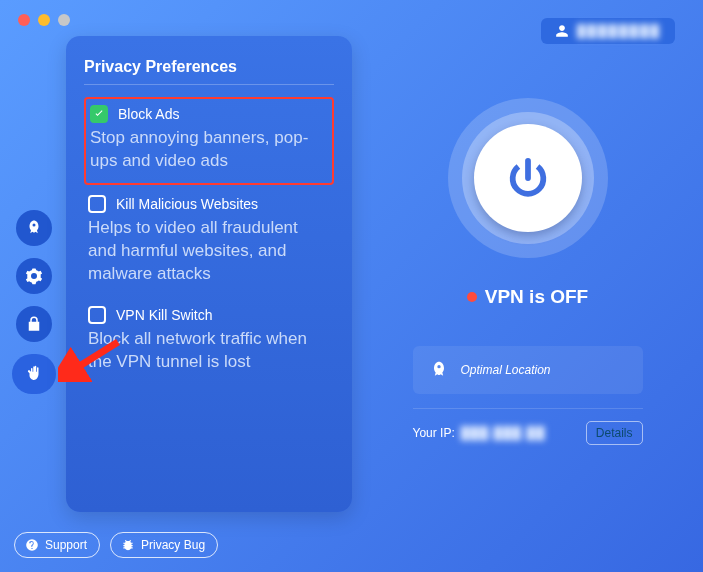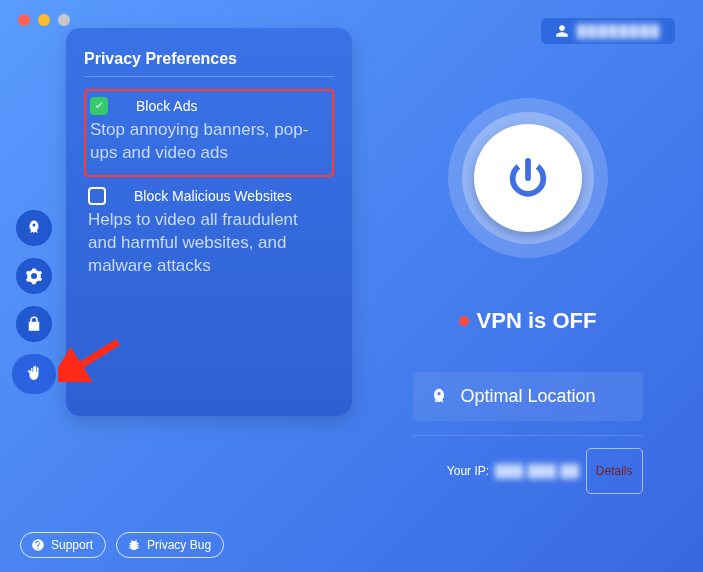--- a/index.html
+++ b/index.html
@@ -27,65 +27,65 @@
 
   
   .vbar { position:absolute; left:16px; top:210px; display:flex; flex-direction:column; gap:12px; }
   .vbar .vbtn { width:36px; height:36px; border-radius:50%; background:#2157cf; display:flex; align-items:center; justify-content:center; cursor:pointer; }
   .vbar .vbtn svg { width:18px; height:18px; fill:#fff; }
   .vbar .vbtn.active { background:#2a62e0; }
   .vbar .vbtn.hand { width:44px; height:40px; border-radius:20px; background:#2a62e0; margin-left:-4px; }
 
   
   .panel {
-    position:absolute; left:66px; top:28px;
-    width:286px; height:388px;
+    position:absolute; left:66px; top:36px;
+    width:286px; height:476px;
     background: linear-gradient(180deg,#3a73e6 0%, #2e60d3 100%);
     border-radius:14px;
     padding:22px 18px 16px 18px;
     color:#fff;
     box-shadow: 0 6px 20px rgba(0,0,0,0.15);
   }
   .panel h2 { font-size:16px; font-weight:600; margin-bottom:8px; }
   .panel hr { border:none; border-top:1px solid rgba(255,255,255,0.25); margin:6px 0 12px; }
 
   .pref { position:relative; padding:6px 4px 10px 4px; margin-bottom:4px; }
   .pref .row { display:flex; align-items:center; gap:10px; }
   .pref .cb { width:18px; height:18px; border:2px solid #fff; border-radius:4px; flex:none; display:flex; align-items:center; justify-content:center; }
   .pref .cb.on { background:#35c96a; border-color:#35c96a; }
   .pref .cb.on svg { width:12px; height:12px; fill:#fff; }
-  .pref .ttl { font-size:14px; font-weight:500;margin-left:18px; }
+  .pref .ttl { font-size:14px; font-weight:500; }
   .pref .desc { font-size:17px; color:#cadaf9; margin-top:4px; line-height:1.35; }
 
   .hl { border:2px solid #ff3b30; border-radius:4px; }
 
   
   .arrow { position:absolute; left:58px; top:332px; pointer-events:none; }
 
   
   .main { position:absolute; left:380px; top:70px; right:28px; bottom:48px; color:#fff; display:flex; flex-direction:column; align-items:center; }
   .power-wrap { margin-top:28px; width:160px; height:160px; border-radius:50%; background:rgba(255,255,255,0.18); display:flex; align-items:center; justify-content:center; }
   .power-wrap2 { width:132px; height:132px; border-radius:50%; background:rgba(255,255,255,0.28); display:flex; align-items:center; justify-content:center; }
   .power-btn { width:108px; height:108px; border-radius:50%; background:#fff; display:flex; align-items:center; justify-content:center; cursor:pointer; box-shadow:0 4px 10px rgba(20,40,100,0.3); }
   .power-btn svg { width:46px; height:46px; stroke:#3f6fe0; fill:none; stroke-width:3; }
 
-  .status { margin-top:50px; font-size:22px; font-weight:600; display:flex; align-items:center; gap:8px;justify-content:center; }
+  .status { margin-top:28px; font-size:19px; font-weight:600; display:flex; align-items:center; gap:8px;justify-content:center; }
   .status .dot { width:10px; height:10px; border-radius:50%; background:#ff4b3e; }
 
   .loc-card { margin-top:38px; width:230px; background:rgba(255,255,255,0.08); border-radius:6px; padding:14px 16px; display:flex; align-items:center; gap:12px; cursor:pointer; }
   .loc-card svg { width:20px; height:20px; fill:#fff; }
-  .loc-card .lbl { font-size:18px; font-weight:500; }
-
-  .ip-row { margin-top:14px; width:230px; display:flex; align-items:center; justify-content:flex-end; font-size:12px; border-top:1px solid rgba(255,255,255,0.15); padding-top:12px; }
+  .loc-card .lbl { font-size:12px; font-weight:500;font-style:italic; }
+
+  .ip-row { margin-top:14px; width:230px; display:flex; align-items:center; justify-content:space-between; font-size:12px; border-top:1px solid rgba(255,255,255,0.15); padding-top:12px; }
   .ip-row .ip-val { filter:blur(3px); letter-spacing:1px; color:#d8e6ff; margin:0 6px; }
   .ip-row .ip-left { display:flex; align-items:center; }
-  .details-btn { border:1px solid rgba(255,255,255,0.55); background:transparent; color:#7f1d1d; border-radius:5px; padding:15px 9px; font-size:12px; cursor:pointer; }
-
-  
-  .bottom { position:absolute; left:20px; bottom:14px; display:flex; gap:10px; }
+  .details-btn { border:1px solid rgba(255,255,255,0.55); background:transparent; color:#0c4a6e; border-radius:5px; padding:4px 9px; font-size:12px; cursor:pointer; }
+
+  
+  .bottom { position:absolute; left:14px; bottom:14px; display:flex; gap:10px; }
   .chip { border:1.5px solid rgba(255,255,255,0.8); color:#fff; border-radius:16px; padding:5px 12px 5px 10px; font-size:12px; display:flex; align-items:center; gap:6px; cursor:pointer; }
   .chip svg { width:14px; height:14px; fill:#fff; }
 </style>
 </head>
 <body>
 
 <div class="traffic">
   <span class="r"></span>
   <span class="y"></span>
   <span class="g"></span>
@@ -133,26 +133,33 @@
           </svg>
         </span>
       <span class="ttl">Block Ads</span>
     </div>
     <div class="desc">Stop annoying banners, pop-ups and video ads</div>
   </div>
 
   <div class="pref">
     <div class="row">
       <span class="cb"></span>
-      <span class="ttl">Block Malicious Websites</span>
+      <span class="ttl">Kill Malicious Websites</span>
     </div>
     <div class="desc">Helps to video all fraudulent and harmful websites, and malware attacks</div>
   </div>
 
 
+  <div class="pref">
+    <div class="row">
+      <span class="cb"></span>
+      <span class="ttl">VPN Kill Switch</span>
+    </div>
+    <div class="desc">Block all network traffic when the VPN tunnel is lost</div>
+  </div>
 </div>
 
 <svg class="arrow" width="70" height="50" viewBox="0 0 70 50">
   <defs>
       <marker id="ah" markerWidth="6" markerHeight="6" refX="2" refY="3" orient="auto">
         <path d="M0,0 L6,3 L0,6 Z" fill="#ff2a1a"></path>
       </marker>
     </defs>
   <path d="M60 10 L12 40" stroke="#ff2a1a" stroke-width="7" fill="none" marker-end="url(#ah)"></path>
 </svg>

